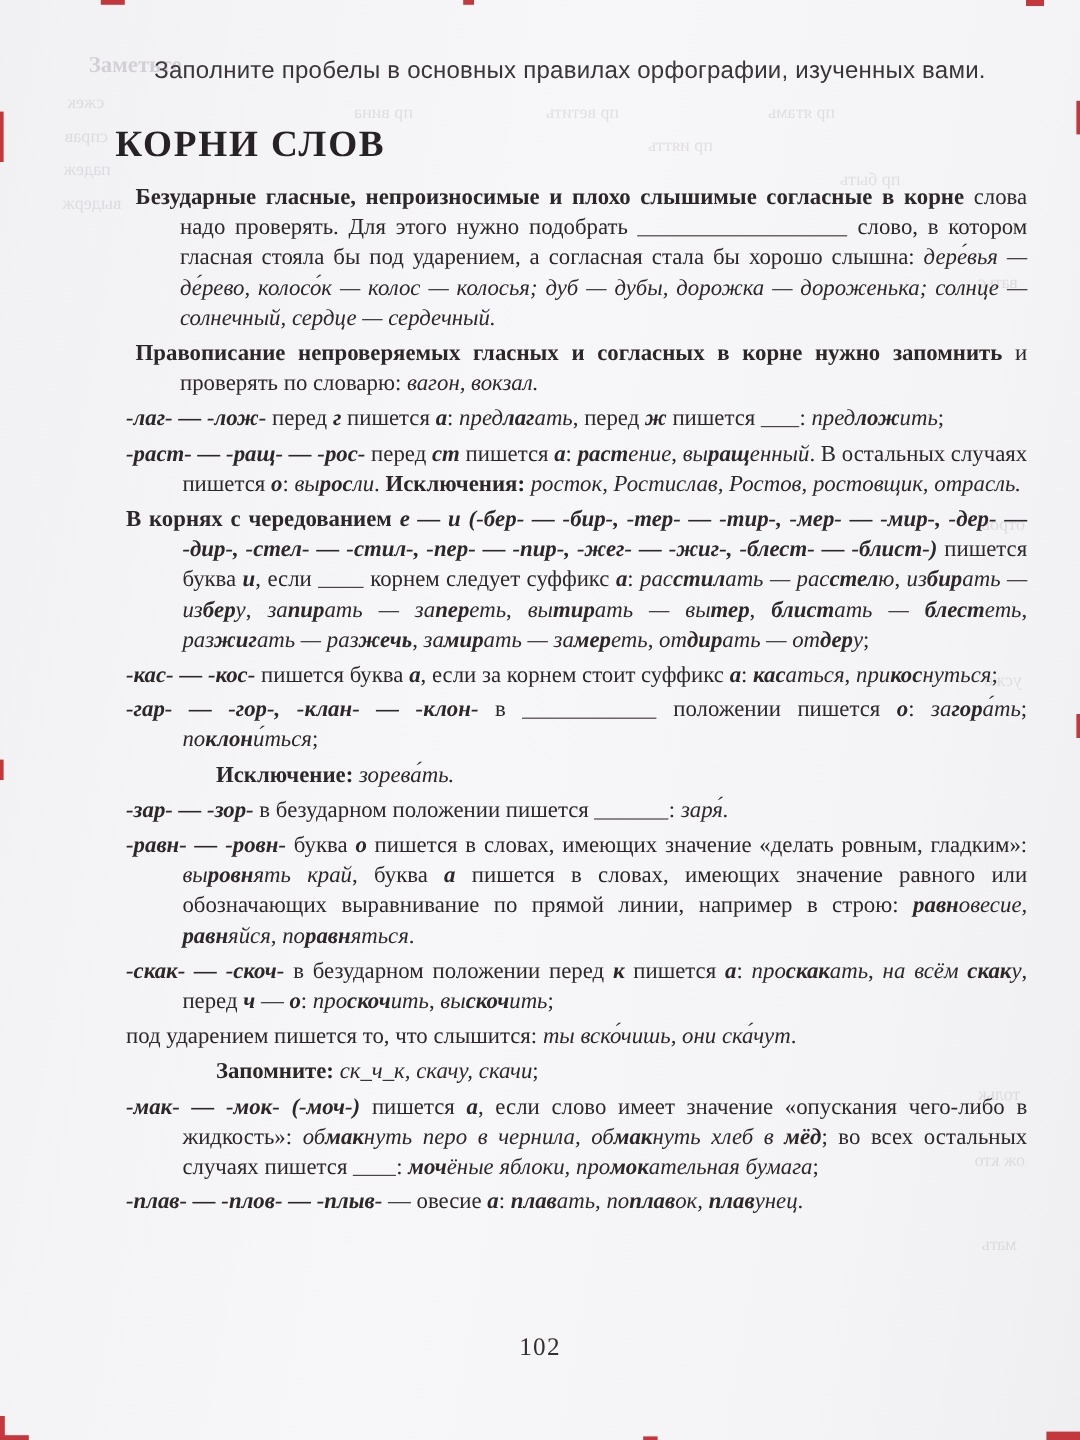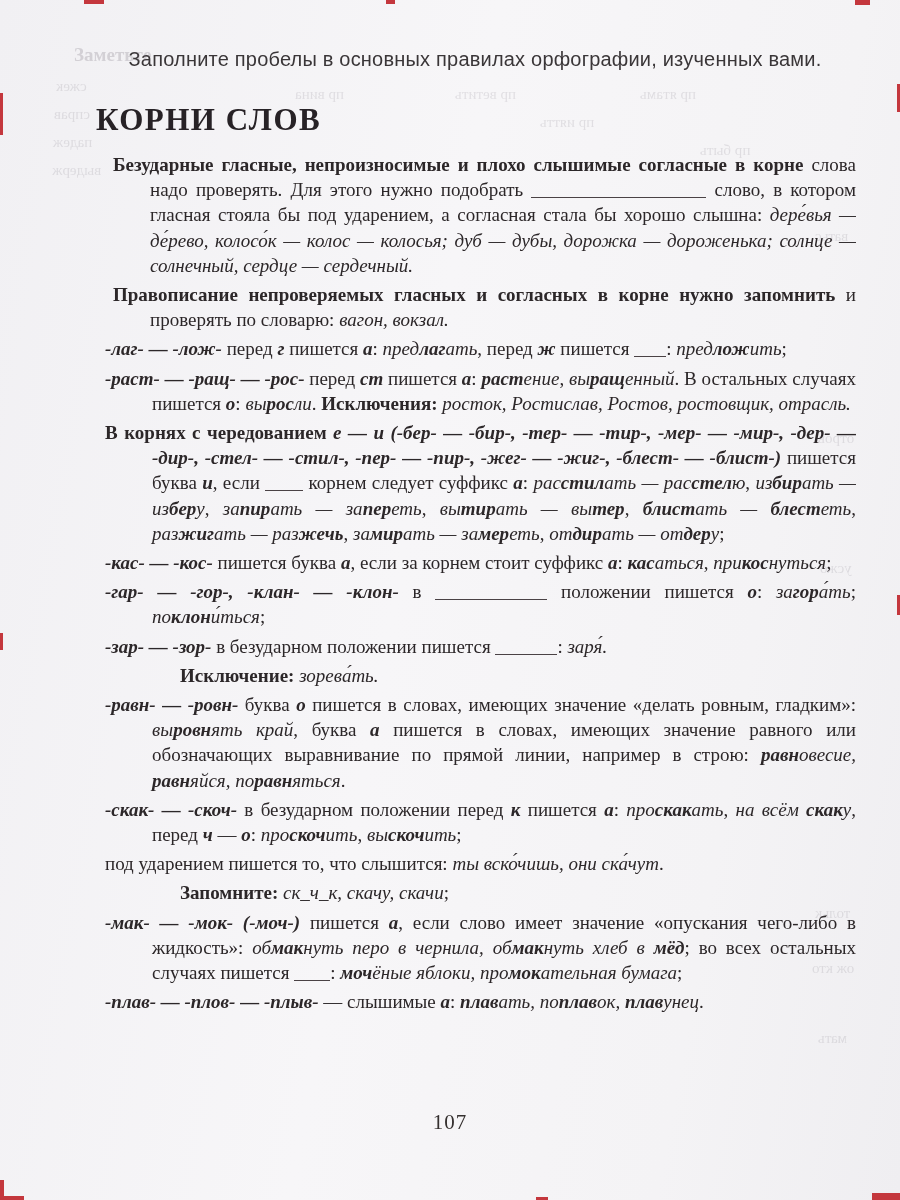--- a/index.html
+++ b/index.html
@@ -55,31 +55,31 @@
   <div class="heading">КОРНИ СЛОВ</div>
 
   <div class="bodytext">
       <div class="p para"><span class="s-b">Безударные гласные, непроизносимые и плохо слышимые согласные в корне </span><span class="s-n">слова надо проверять. Для этого нужно подобрать </span><span class="blank" style="width: 175px;"></span><span class="s-n"> слово, в котором гласная стояла бы под ударением, а согласная стала бы хорошо слышна: </span><span class="s-i">дере́вья — де́рево, колосо́к — колос — колосья; дуб — дубы, дорожка — дороженька; солнце — солнечный, сердце — сердечный.</span></div>
       <div class="p para"><span class="s-b">Правописание непроверяемых гласных и согласных в корне нужно запомнить </span><span class="s-n">и проверять по словарю: </span><span class="s-i">вагон, вокзал.</span></div>
       <div class="p rule"><span class="s-bi">-лаг- — -лож-</span><span class="s-n"> перед </span><span class="s-bi">г</span><span class="s-n"> пишется </span><span class="s-bi">а</span><span class="s-n">: </span><span class="s-i">пред</span><span class="s-bi">лаг</span><span class="s-i">ать</span><span class="s-n">, перед </span><span class="s-bi">ж</span><span class="s-n"> пишется </span><span class="blank" style="width: 32px;"></span><span class="s-n">: </span><span class="s-i">пред</span><span class="s-bi">лож</span><span class="s-i">ить</span><span class="s-n">;</span></div>
       <div class="p rule"><span class="s-bi">-раст- — -ращ- — -рос-</span><span class="s-n"> перед </span><span class="s-bi">ст</span><span class="s-n"> пишется </span><span class="s-bi">а</span><span class="s-n">: </span><span class="s-bi">раст</span><span class="s-i">ение</span><span class="s-n">, </span><span class="s-i">вы</span><span class="s-bi">ращ</span><span class="s-i">енный</span><span class="s-n">. В остальных случаях пишется </span><span class="s-bi">о</span><span class="s-n">: </span><span class="s-i">вы</span><span class="s-bi">рос</span><span class="s-i">ли</span><span class="s-n">. </span><span class="s-b">Исключения:</span><span class="s-n"> </span><span class="s-i">росток, Ростислав, Ростов, ростовщик, отрасль.</span></div>
       <div class="p rule"><span class="s-b">В корнях с чередованием </span><span class="s-bi">е — и (-бер- — -бир-, -тер- — -тир-, -мер- — -мир-, -дер- — -дир-, -стел- — -стил-, -пер- — -пир-, -жег- — -жиг-, -блест- — -блист-)</span><span class="s-n"> пишется буква </span><span class="s-bi">и</span><span class="s-n">, если </span><span class="blank" style="width: 38px;"></span><span class="s-n"> корнем следует суффикс </span><span class="s-bi">а</span><span class="s-n">: </span><span class="s-i">рас</span><span class="s-bi">стил</span><span class="s-i">ать — рас</span><span class="s-bi">стел</span><span class="s-i">ю</span><span class="s-n">, </span><span class="s-i">из</span><span class="s-bi">бир</span><span class="s-i">ать — из</span><span class="s-bi">бер</span><span class="s-i">у</span><span class="s-n">, </span><span class="s-i">за</span><span class="s-bi">пир</span><span class="s-i">ать — за</span><span class="s-bi">пер</span><span class="s-i">еть</span><span class="s-n">, </span><span class="s-i">вы</span><span class="s-bi">тир</span><span class="s-i">ать — вы</span><span class="s-bi">тер</span><span class="s-n">, </span><span class="s-bi">блист</span><span class="s-i">ать — </span><span class="s-bi">блест</span><span class="s-i">еть</span><span class="s-n">, </span><span class="s-i">раз</span><span class="s-bi">жиг</span><span class="s-i">ать — раз</span><span class="s-bi">жечь</span><span class="s-n">, </span><span class="s-i">за</span><span class="s-bi">мир</span><span class="s-i">ать — за</span><span class="s-bi">мер</span><span class="s-i">еть</span><span class="s-n">, </span><span class="s-i">от</span><span class="s-bi">дир</span><span class="s-i">ать — от</span><span class="s-bi">дер</span><span class="s-i">у</span><span class="s-n">;</span></div>
       <div class="p rule"><span class="s-bi">-кас- — -кос-</span><span class="s-n"> пишется буква </span><span class="s-bi">а</span><span class="s-n">, если за корнем стоит суффикс </span><span class="s-bi">а</span><span class="s-n">: </span><span class="s-bi">кас</span><span class="s-i">аться</span><span class="s-n">, </span><span class="s-i">при</span><span class="s-bi">кос</span><span class="s-i">нуться</span><span class="s-n">;</span></div>
       <div class="p rule"><span class="s-bi">-гар- — -гор-, -клан- — -клон-</span><span class="s-n"> в </span><span class="blank" style="width: 112px;"></span><span class="s-n"> положении пишется </span><span class="s-bi">о</span><span class="s-n">: </span><span class="s-i">за</span><span class="s-bi">гор</span><span class="s-i">а́ть</span><span class="s-n">; </span><span class="s-i">по</span><span class="s-bi">клон</span><span class="s-i">и́ться</span><span class="s-n">;</span></div>
+      <div class="p note"><span class="s-b">Исключение:</span><span class="s-n"> </span><span class="s-i">зорева́ть.</span></div>
       <div class="p rule"><span class="s-bi">-зар- — -зор-</span><span class="s-n"> в безударном положении пишется </span><span class="blank" style="width: 62px;"></span><span class="s-n">: </span><span class="s-i">заря́.</span></div>
-      <div class="p note"><span class="s-b">Исключение:</span><span class="s-n"> </span><span class="s-i">зорева́ть.</span></div>
       <div class="p rule"><span class="s-bi">-равн- — -ровн-</span><span class="s-n"> буква </span><span class="s-bi">о</span><span class="s-n"> пишется в словах, имеющих значение «делать ровным, гладким»: </span><span class="s-i">вы</span><span class="s-bi">ровн</span><span class="s-i">ять край</span><span class="s-n">, буква </span><span class="s-bi">а</span><span class="s-n"> пишется в словах, имеющих значение равного или обозначающих выравнивание по прямой линии, например в строю: </span><span class="s-bi">равн</span><span class="s-i">овесие, </span><span class="s-bi">равн</span><span class="s-i">яйся, по</span><span class="s-bi">равн</span><span class="s-i">яться</span><span class="s-n">.</span></div>
       <div class="p rule"><span class="s-bi">-скак- — -скоч-</span><span class="s-n"> в безударном положении перед </span><span class="s-bi">к</span><span class="s-n"> пишется </span><span class="s-bi">а</span><span class="s-n">: </span><span class="s-i">про</span><span class="s-bi">скак</span><span class="s-i">ать</span><span class="s-n">, </span><span class="s-i">на всём </span><span class="s-bi">скак</span><span class="s-i">у</span><span class="s-n">, перед </span><span class="s-bi">ч</span><span class="s-n"> — </span><span class="s-bi">о</span><span class="s-n">: </span><span class="s-i">про</span><span class="s-bi">скоч</span><span class="s-i">ить</span><span class="s-n">, </span><span class="s-i">вы</span><span class="s-bi">скоч</span><span class="s-i">ить</span><span class="s-n">;</span></div>
       <div class="p rule"><span class="s-n">под ударением пишется то, что слышится: </span><span class="s-i">ты вско́чишь, они ска́чут</span><span class="s-n">.</span></div>
       <div class="p note"><span class="s-b">Запомните:</span><span class="s-n"> </span><span class="s-i">ск_ч_к, скачу, скачи</span><span class="s-n">;</span></div>
       <div class="p rule"><span class="s-bi">-мак- — -мок- (-моч-)</span><span class="s-n"> пишется </span><span class="s-bi">а</span><span class="s-n">, если слово имеет значение «опускания чего-либо в жидкость»: </span><span class="s-i">об</span><span class="s-bi">мак</span><span class="s-i">нуть перо в чернила, об</span><span class="s-bi">мак</span><span class="s-i">нуть хлеб в </span><span class="s-bi">мёд</span><span class="s-n">; во всех остальных случаях пишется </span><span class="blank" style="width: 36px;"></span><span class="s-n">: </span><span class="s-bi">моч</span><span class="s-i">ёные яблоки, про</span><span class="s-bi">мок</span><span class="s-i">ательная бумага</span><span class="s-n">;</span></div>
-      <div class="p rule"><span class="s-bi">-плав- — -плов- — -плыв-</span><span class="s-n"> — слышимые </span><span class="s-bi">а</span><span class="s-n">: </span><span class="s-bi">плав</span><span class="s-i">ать, по</span><span class="s-bi">плав</span><span class="s-i">ок, </span><span class="s-bi">плав</span><span class="s-i">унец</span><span class="s-n">.</span></div>
+      <div class="p rule"><span class="s-bi">-плав- — -плов- — -плыв-</span><span class="s-n"> — овесие </span><span class="s-bi">а</span><span class="s-n">: </span><span class="s-bi">плав</span><span class="s-i">ать, по</span><span class="s-bi">плав</span><span class="s-i">ок, </span><span class="s-bi">плав</span><span class="s-i">унец</span><span class="s-n">.</span></div>
     </div>
 
-  <div class="pagenum">107</div>
+  <div class="pagenum">102</div>
 <span class="ghost gbold" style="left: 74px; top: 44px; font-size: 19px;">Заметьте</span>
     <span class="ghost " style="left: 56px; top: 78px; font-size: 15px;">сжек</span>
     <span class="ghost " style="left: 54px; top: 106px; font-size: 15px;">справ</span>
     <span class="ghost " style="left: 53px; top: 134px; font-size: 15px;">падеж</span>
     <span class="ghost " style="left: 52px; top: 162px; font-size: 15px;">выдерж</span>
     <span class="ghost " style="left: 295px; top: 86px; font-size: 15px;">пр вина</span>
     <span class="ghost " style="left: 455px; top: 86px; font-size: 15px;">пр ветить</span>
     <span class="ghost " style="left: 640px; top: 86px; font-size: 15px;">пр ятамь</span>
     <span class="ghost " style="left: 540px; top: 114px; font-size: 15px;">пр иятть</span>
     <span class="ghost " style="left: 700px; top: 142px; font-size: 15px;">пр быть</span>

